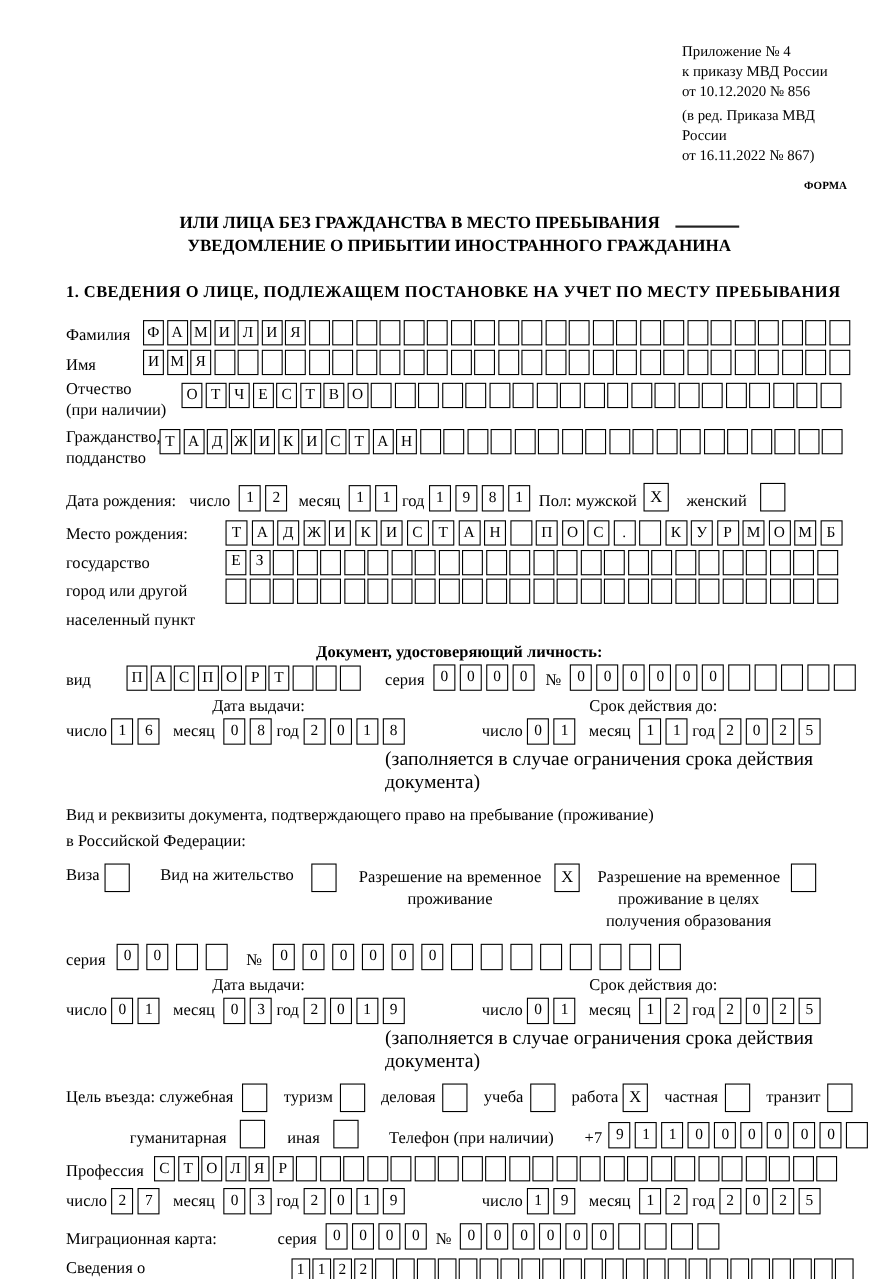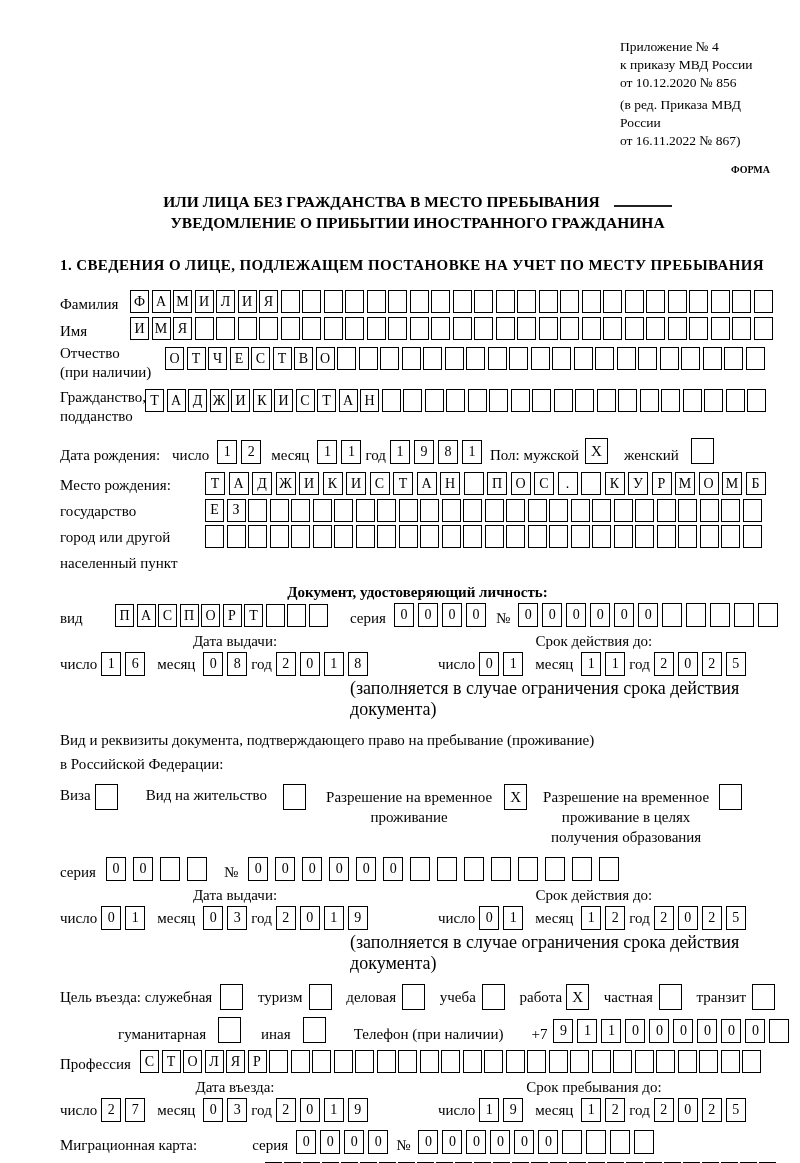--- a/index.html
+++ b/index.html
@@ -599,21 +599,20 @@
         <span class="cell"></span>
         <span class="cell"></span>
         <span class="cell"></span>
         <span class="cell"></span>
         <span class="cell"></span>
       </span>
   </div>
 
   <div class="dates-row">
     <div class="dg dg-left">
-      <div class="dg-head">Дата въезда:</div>
       <div class="dg-line">
         <span class="lbl">число</span>
         <span class="cellrow dcell ml4">
             <span class="cell">2</span>
             <span class="cell">7</span>
           </span>
         <span class="lbl ml8">месяц</span>
         <span class="cellrow dcell ml8">
             <span class="cell">0</span>
             <span class="cell">3</span>
@@ -621,21 +620,20 @@
         <span class="lbl">год</span>
         <span class="cellrow dcell ml4">
             <span class="cell">2</span>
             <span class="cell">0</span>
             <span class="cell">1</span>
             <span class="cell">9</span>
           </span>
       </div>
     </div>
     <div class="dg dg-right">
-      <div class="dg-head">Срок пребывания до:</div>
       <div class="dg-line">
         <span class="lbl">число</span>
         <span class="cellrow dcell ml4">
             <span class="cell">1</span>
             <span class="cell">9</span>
           </span>
         <span class="lbl ml8">месяц</span>
         <span class="cellrow dcell ml8">
             <span class="cell">1</span>
             <span class="cell">2</span>

